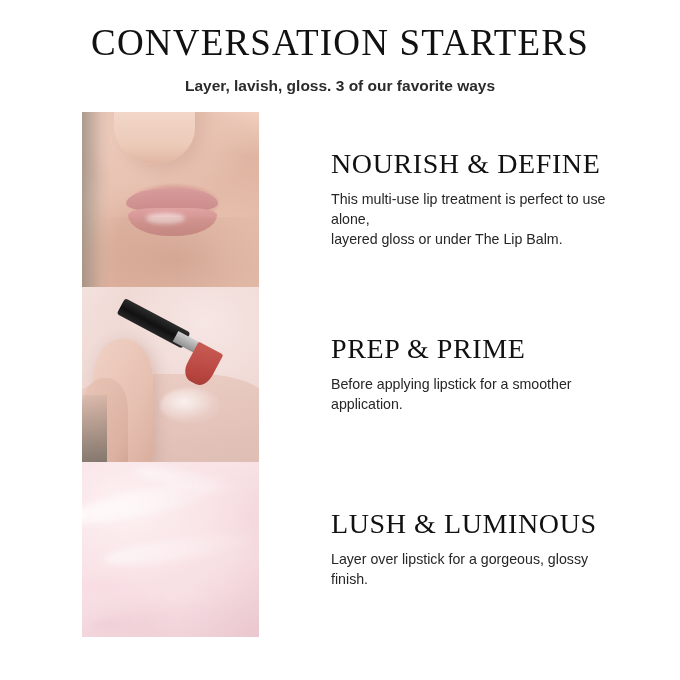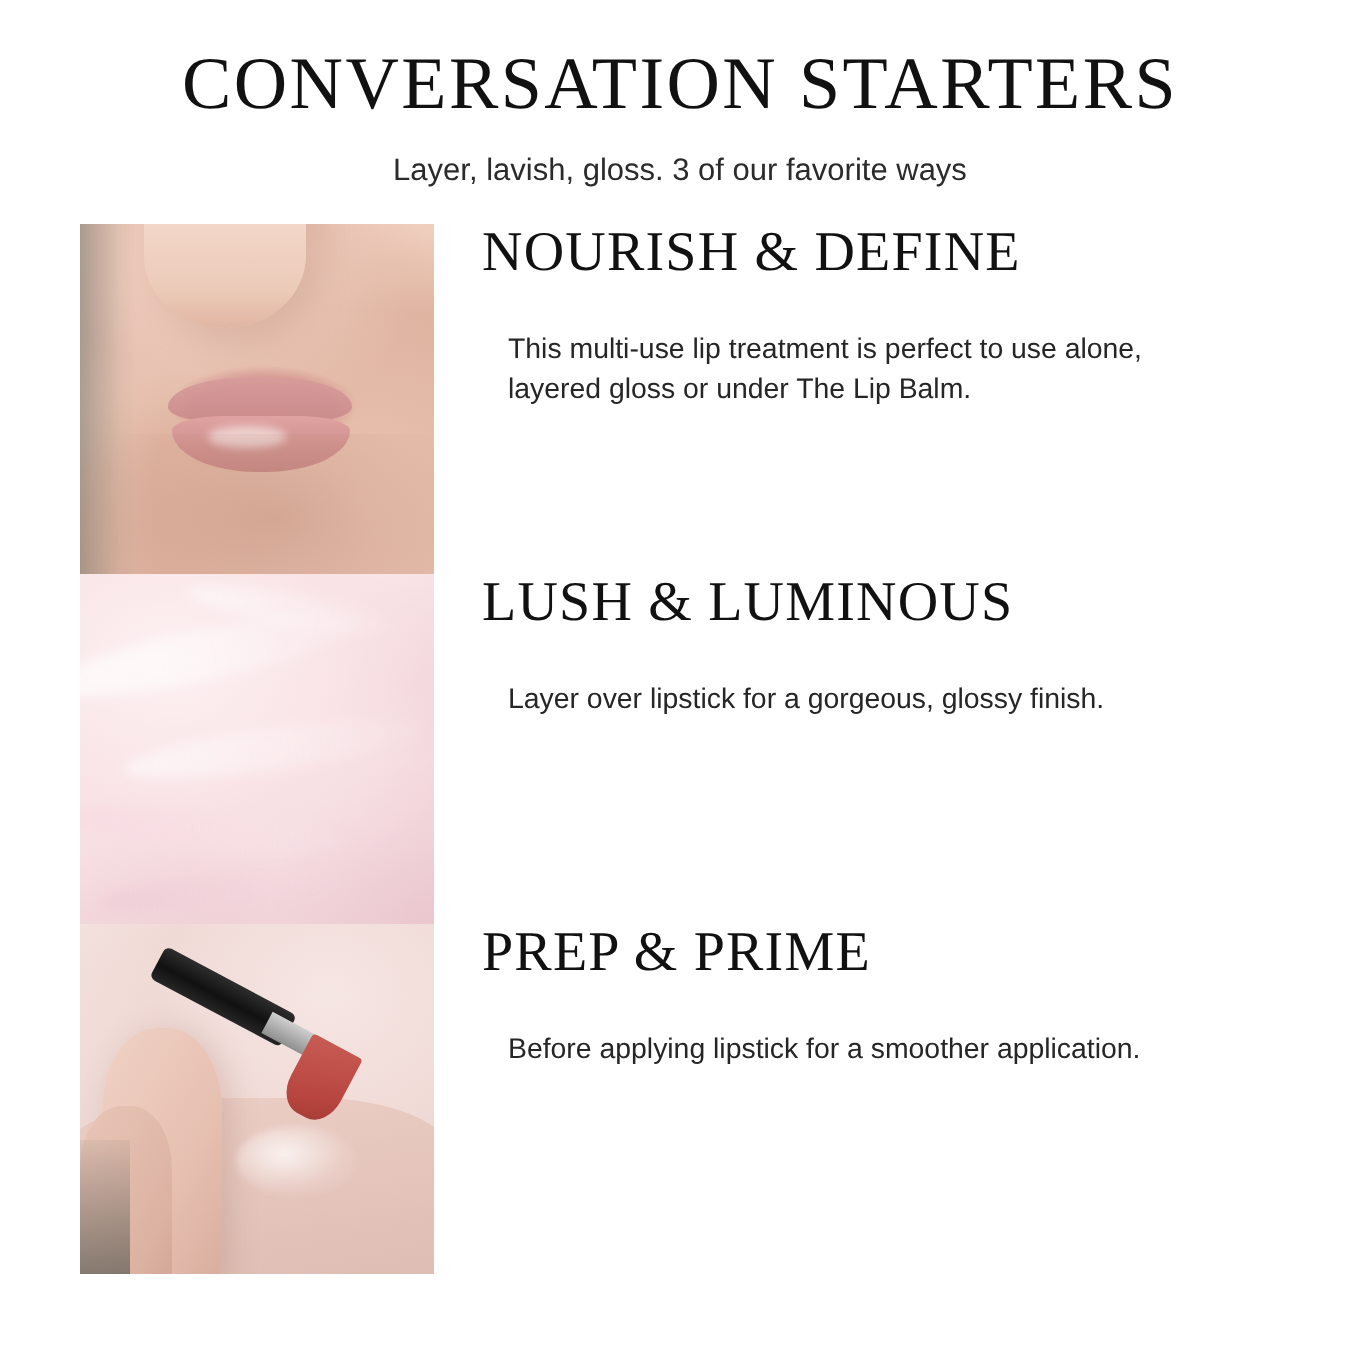--- a/index.html
+++ b/index.html
@@ -33,29 +33,30 @@
     margin: 0;
     line-height: 1.25;
   }
   .subtitle {
     margin: 9px auto 0 auto;
     font-family: "Liberation Sans", sans-serif;
     font-size: 15.5px;
     line-height: 1.45;
     color: #2b2b2b;
     max-width: 400px;
-    font-weight: 400;
+    font-weight: 700;
   }
   .rows {
     margin-top: 14px;
   }
   .row {
     display: flex;
-    align-items: flex-start;
-    padding-left: 40px;
+    align-items: center;
+    padding-left: 82px;
+    gap: 48px;
   }
   .thumb {
     width: 177px;
     height: 175px;
     flex: 0 0 177px;
     position: relative;
     overflow: hidden;
   }
   .row-text {
     flex: 1 1 auto;
@@ -72,21 +73,21 @@
     letter-spacing: 0.6px;
     color: #111111;
     margin: 0 0 9px 0;
     line-height: 1.1;
   }
   .row-body {
     font-family: "Liberation Sans", sans-serif;
     font-size: 14.2px;
     line-height: 1.42;
     color: #262626;
-    margin: 13px;
+    margin: 0;
   }
 
   
   .img-lips {
     background:
       radial-gradient(ellipse 60px 26px at 52% 52%, rgba(214,140,140,0.92) 0%, rgba(206,132,132,0.6) 55%, rgba(221,170,165,0) 78%),
       radial-gradient(ellipse 120px 90px at 30% 10%, #f0cfc1 0%, #e8c2b2 60%, rgba(232,194,178,0) 100%),
       radial-gradient(ellipse 150px 140px at 80% 80%, #e9c3b1 0%, #dfb4a1 70%, rgba(223,180,161,0) 100%),
       linear-gradient(160deg, #f3d6c7 0%, #eecbba 38%, #e3b9a6 70%, #d9a893 100%);
   }
@@ -295,49 +296,49 @@
         <div class="lip-lower"></div>
         <div class="lip-gloss"></div>
         <div class="chin-shadow"></div>
       </div>
       <div class="row-text">
         <h2 class="row-heading">NOURISH &amp; DEFINE</h2>
         <p class="row-body">
           <span>This multi-use lip treatment is perfect to use alone,</span><br>
           <span>layered gloss or under The Lip Balm.</span>
         </p>
-      </div>
-    </div>
-
-    <div class="row">
-      <div class="thumb img-gloss">
-        <div class="streak s4"></div>
-        <div class="streak s1"></div>
-        <div class="streak s2"></div>
-        <div class="streak s3"></div>
-        <div class="streak s5"></div>
-        <div class="corner-dark"></div>
-      </div>
-      <div class="row-text">
-        <h2 class="row-heading">LUSH &amp; LUMINOUS</h2>
-        <p class="row-body">Layer over lipstick for a gorgeous, glossy finish.</p>
       </div>
     </div>
 
     <div class="row">
       <div class="thumb img-brush">
         <div class="skin-lower"></div>
         <div class="brush-handle"></div>
         <div class="brush-ferrule"></div>
         <div class="brush-tip"></div>
         <div class="finger"></div>
         <div class="finger2"></div>
         <div class="swatch"></div>
         <div class="left-edge"></div>
       </div>
       <div class="row-text">
         <h2 class="row-heading">PREP &amp; PRIME</h2>
         <p class="row-body">Before applying lipstick for a smoother application.</p>
       </div>
     </div>
 
+    <div class="row">
+      <div class="thumb img-gloss">
+        <div class="streak s4"></div>
+        <div class="streak s1"></div>
+        <div class="streak s2"></div>
+        <div class="streak s3"></div>
+        <div class="streak s5"></div>
+        <div class="corner-dark"></div>
+      </div>
+      <div class="row-text">
+        <h2 class="row-heading">LUSH &amp; LUMINOUS</h2>
+        <p class="row-body">Layer over lipstick for a gorgeous, glossy finish.</p>
+      </div>
+    </div>
+
   </div>
 </div>
 
 </body></html>

